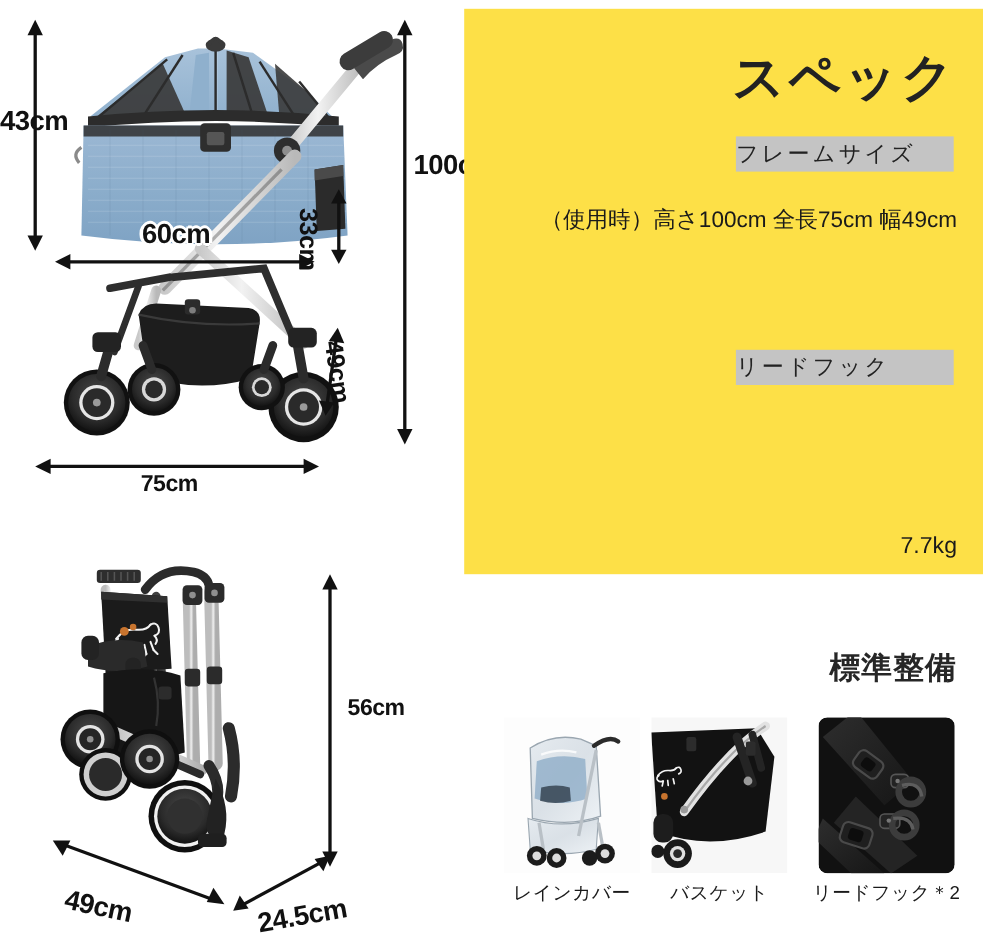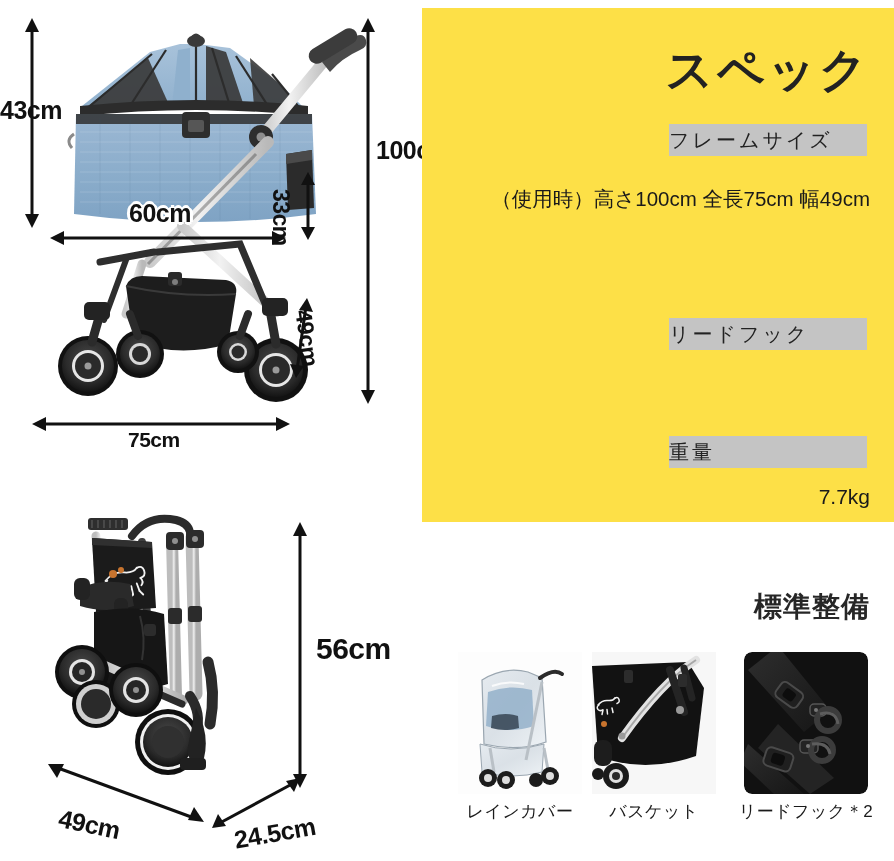--- a/index.html
+++ b/index.html
@@ -372,21 +372,21 @@
       <path d="M156 196 q14 26 8 50 q-2 8 -10 4 q-8 -4 -6 -16" fill="#222"></path>
       <rect x="140" y="246" width="26" height="12" rx="4" fill="#1f1f1f"></rect>
     </svg>
   </div>
 
   <svg class="arrow-svg" style="left:292px; top:522px;" width="16" height="266">
     <path d="M8 6 L8 260" stroke="#111" stroke-width="3"></path>
     <path d="M8 0 L15 14 L1 14 Z" fill="#111"></path>
     <path d="M8 266 L15 252 L1 252 Z" fill="#111"></path>
   </svg>
-  <div class="dim-label" style="left:316px; top:632px; font-size:30px;">56cm</div>
+  <div class="dim-label" style="left:316px; top:632px; font-size:21px;">56cm</div>
 
   <svg class="arrow-svg" style="left:48px; top:762px;" width="156" height="62">
     <path d="M10 6 L146 56" stroke="#111" stroke-width="3"></path>
     <path d="M0 2 L16 2 L9 16 Z" fill="#111"></path>
     <path d="M156 60 L140 58 L146 45 Z" fill="#111"></path>
   </svg>
   <div class="dim-label" style="left:62px; top:804px; font-size:25px; transform:rotate(12deg); transform-origin:left top;">49cm</div>
 
   <svg class="arrow-svg" style="left:212px; top:776px;" width="90" height="54">
     <path d="M6 48 L80 8" stroke="#111" stroke-width="3"></path>
@@ -397,21 +397,20 @@
 
   <div id="spec-panel">
 
     <div id="spec-title">スペック</div>
 
     <div class="badge" style="top:116px;">フレームサイズ</div>
     <div class="spec-line" style="top:177px;">（使用時）高さ100cm 全長75cm 幅49cm</div>
 
     <div class="badge" style="top:310px;">リードフック</div>
 
-    <div class="badge" style="top:428px;">重量</div>
     <div id="weight-value">7.7kg</div>
   </div>
 
   <div id="equip-title">標準整備</div>
 
   <div class="equip-item" style="left:592px;">
     <div class="equip-thumb">
       <svg width="124" height="142" viewBox="0 0 124 142" aria-hidden="true">
         <rect width="124" height="142" fill="#f7f7f7"></rect>
 

